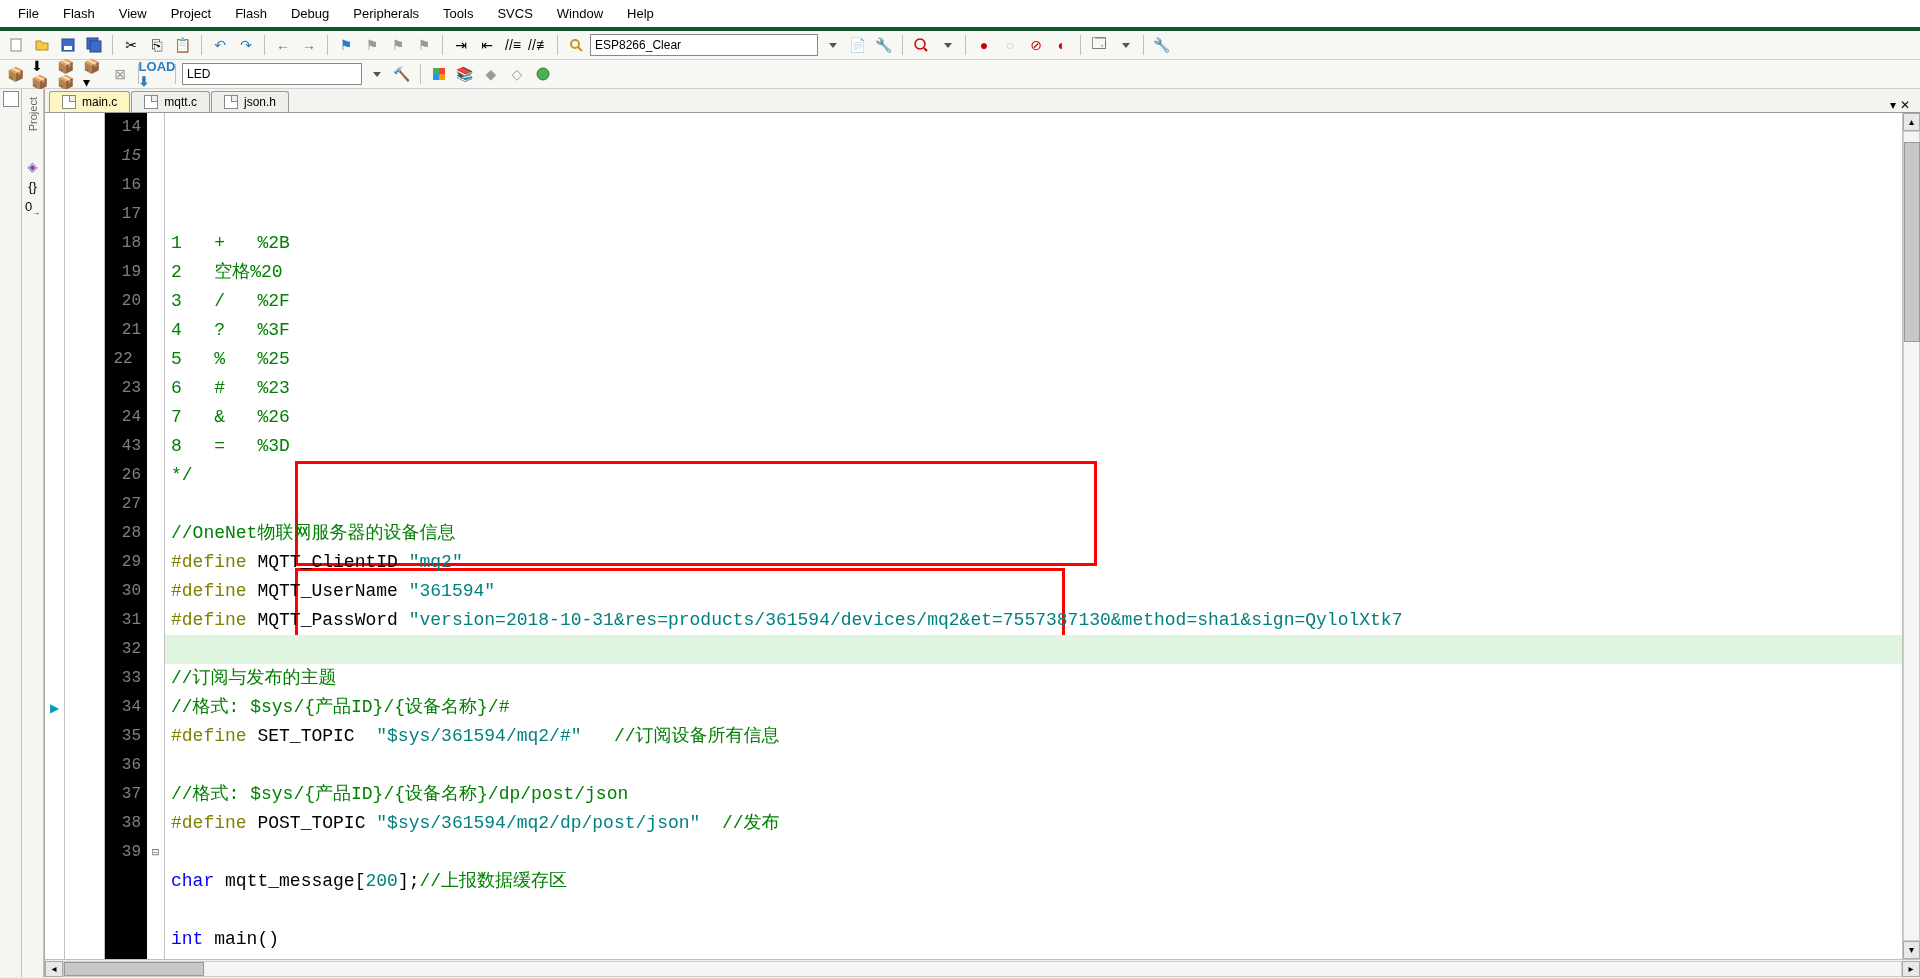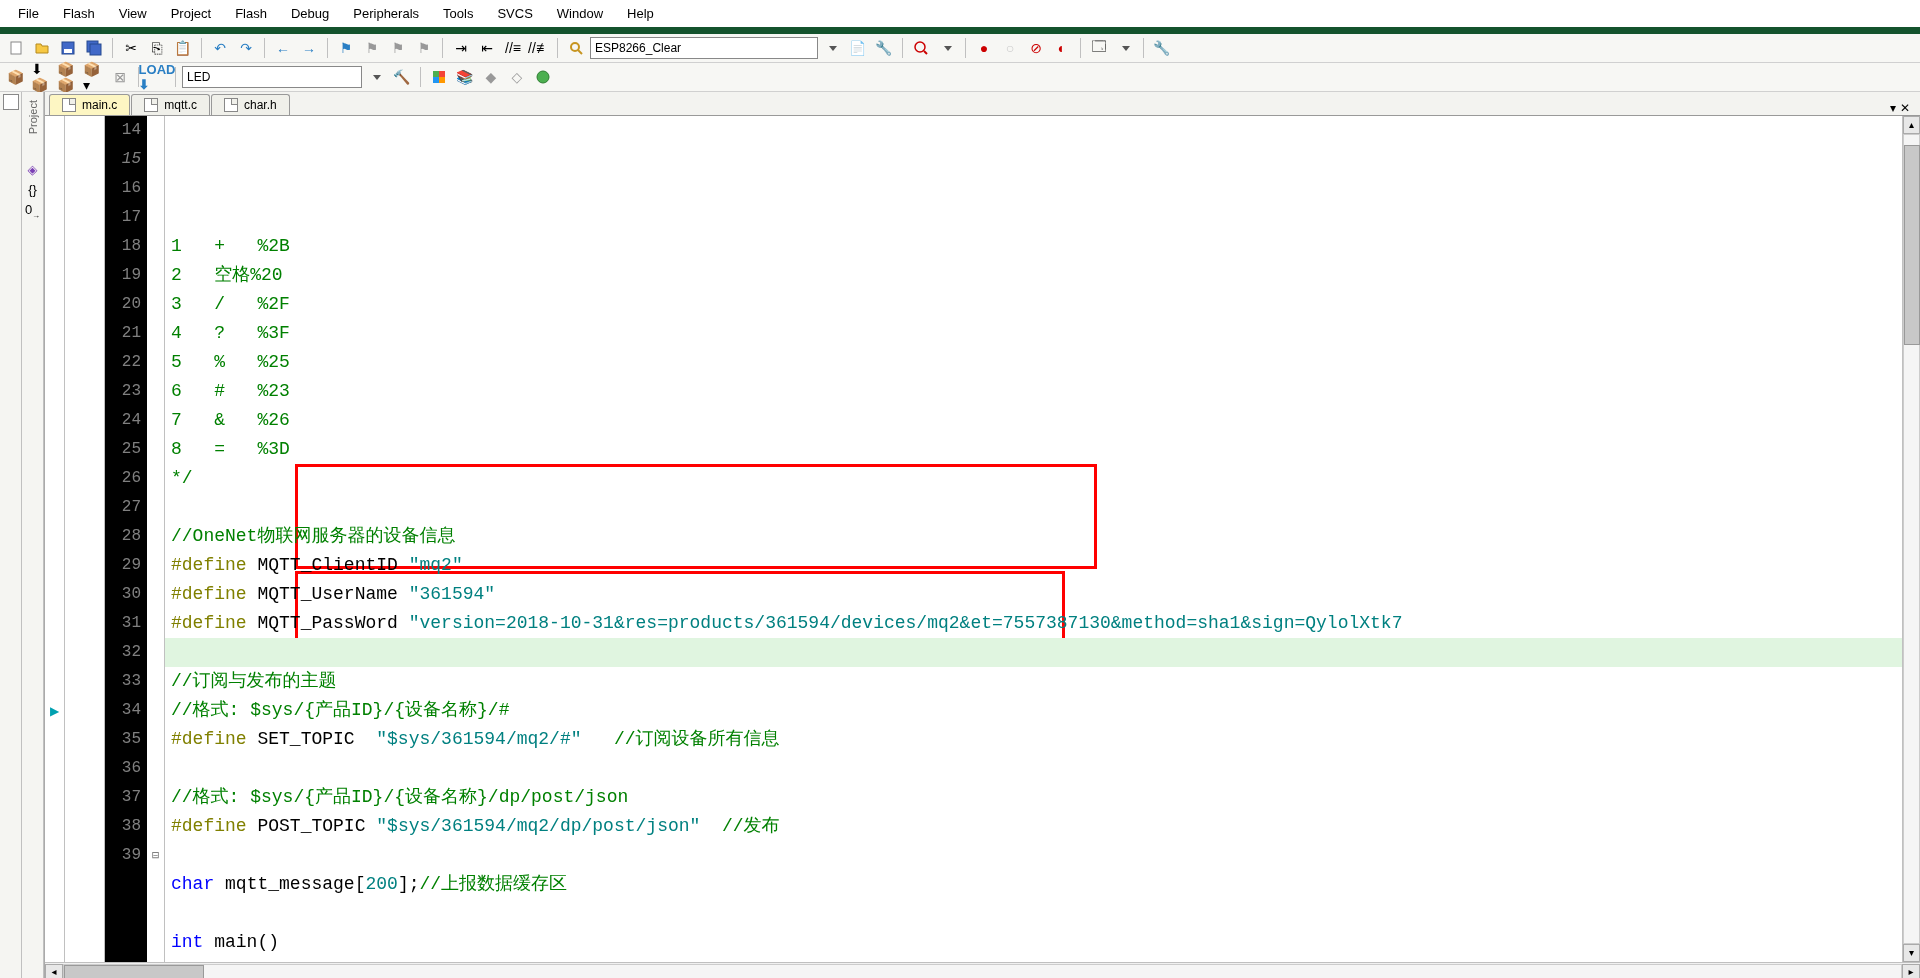--- a/index.html
+++ b/index.html
@@ -1,17 +1,17 @@
 <!DOCTYPE html>
 <html><head>
 <meta charset="utf-8">
 <style>
 * { margin:0; padding:0; box-sizing:border-box; }
 body { font-family: Tahoma, Arial, sans-serif; font-size:13px; background:#f0f0f0; color:#000; overflow:hidden; height:978px; width:1920px; }
-.menubar { background:#fff; border-bottom:7px solid #14532d; padding:2px 6px; display:flex; gap:0; }
+.menubar { background:#fff; border-bottom:4px solid #14532d; padding:2px 6px; display:flex; gap:0; }
 .menubar span { padding:4px 12px; cursor:default; }
 .toolbar { background:#f7f7f4; border-bottom:1px solid #d0d0d0; padding:2px 4px; display:flex; align-items:center; gap:2px; min-height:28px; }
 .toolbar-btn { width:24px; height:24px; display:flex; align-items:center; justify-content:center; border:1px solid transparent; cursor:default; font-size:14px; }
 .sep { width:1px; height:20px; background:#c0c0c0; margin:0 4px; }
 .toolbar input[type=text] { height:22px; border:1px solid #888; padding:0 4px; font-size:12px; }
 .target-box { width:228px; }
 .led-box { width:180px; }
 .dropdown-arrow { border-left:4px solid transparent; border-right:4px solid transparent; border-top:5px solid #555; display:inline-block; margin-left:2px; }
 .main-area { display:flex; height:calc(978px - 90px); }
 .left-gutter { width:22px; background:#f5f5f2; border-right:1px solid #c0c0c0; display:flex; flex-direction:column; align-items:center; padding-top:2px; gap:2px; }
@@ -202,21 +202,21 @@
           <div class="filetab active">
             <span class="doc-ico"></span>
             <span>main.c</span>
           </div>
           <div class="filetab">
             <span class="doc-ico"></span>
             <span>mqtt.c</span>
           </div>
           <div class="filetab">
             <span class="doc-ico"></span>
-            <span>char.h</span>
+            <span>json.h</span>
           </div>
         </div>
      <div class="tabstrip-controls">
        <span>▾</span>
        <span>✕</span>
      </div>
    </div>
    <div class="code-area">
      <div class="marker-col" id="marker-col">
           <div style="height: 29px;"></div>
@@ -276,24 +276,24 @@
         </div>
      <div class="lineno-col" id="lineno-col">
           <div style="height: 29px;">14</div>
           <div style="height: 29px; font-style: italic;">15</div>
           <div style="height: 29px;">16</div>
           <div style="height: 29px;">17</div>
           <div style="height: 29px;">18</div>
           <div style="height: 29px;">19</div>
           <div style="height: 29px;">20</div>
           <div style="height: 29px;">21</div>
-          <div style="height: 29px;">22</div>
+          <div style="height: 29px; text-align: center;">22</div>
           <div style="height: 29px;">23</div>
           <div style="height: 29px; font-family: Liberation Mono, monospace;">24</div>
-          <div style="height: 29px;">25</div>
+          <div style="height: 29px;">43</div>
           <div style="height: 29px;">26</div>
           <div style="height: 29px;">27</div>
           <div style="height: 29px;">28</div>
           <div style="height: 29px;">29</div>
           <div style="height: 29px;">30</div>
           <div style="height: 29px;">31</div>
           <div style="height: 29px;">32</div>
           <div style="height: 29px;">33</div>
           <div style="height: 29px;">34</div>
           <div style="height: 29px;">35</div>

